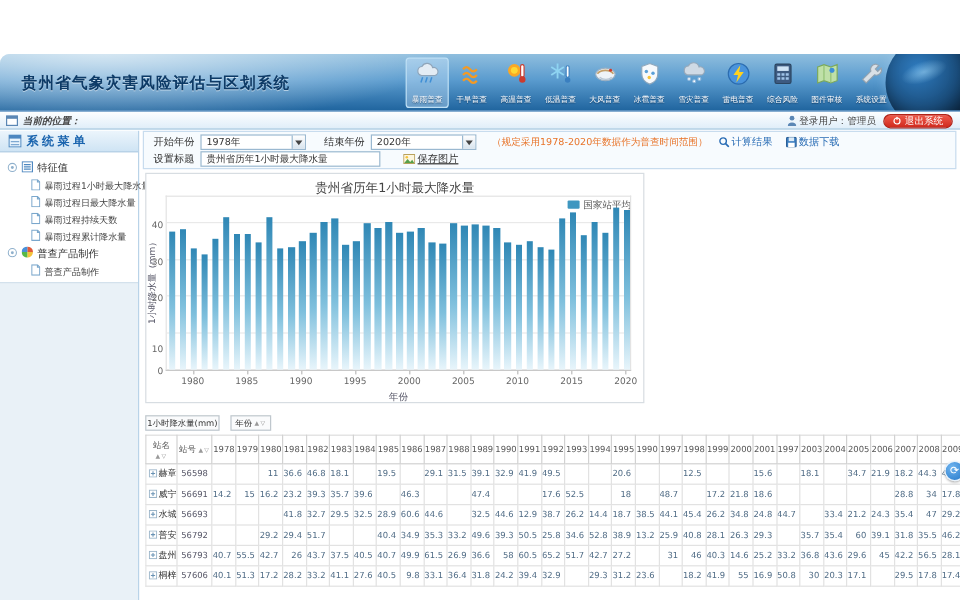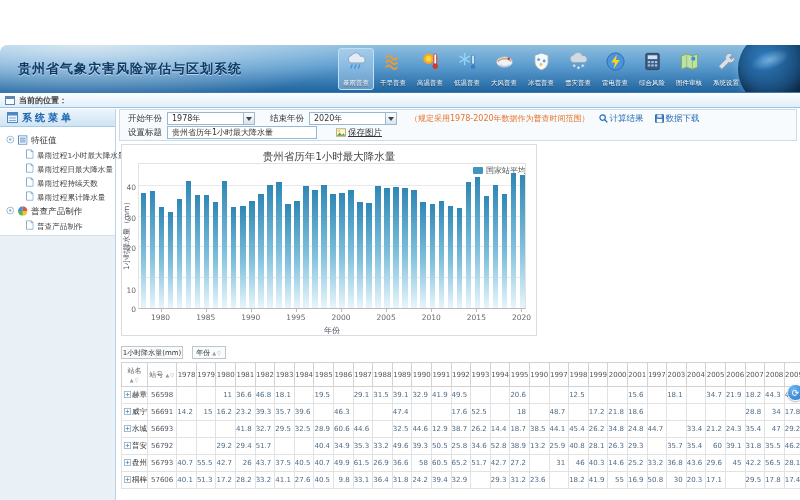--- a/index.html
+++ b/index.html
@@ -23,21 +23,21 @@
   .nav-item { width:36px; height:42px; display:flex; flex-direction:column; align-items:center; justify-content:flex-start;
     padding-top:2px; cursor:pointer; border:1px solid transparent; border-radius:3px; }
   .nav-item.active { background:rgba(210,235,255,.38); border-color:#bfe0f5; }
   .nav-item svg { width:21px; height:21px; }
   .nav-label { font-size:7px; color:#fff; margin-top:2px; white-space:nowrap; transform:scale(.92); text-shadow:0 1px 1px rgba(0,30,60,.6); }
 
   
   #crumbbar { position:absolute; left:0; top:92px; width:800px; height:16px;
     background:linear-gradient(180deg,#fdfeff,#e0eef9); border-top:1px solid #3a79b4; border-bottom:1px solid #9ec3de;
     display:flex; align-items:center; font-size:8px; color:#777; }
-  #crumb-label { font-weight:bold; color:#444; margin:0 17px 0 4px; }
+  #crumb-label { font-weight:bold; color:#444; margin:0 17px 0 4px;font-style:italic; }
   .crumb-sep { color:#aaa; margin:0 3px; }
   .crumb-item { color:#777; cursor:pointer; }
   #user-zone { position:absolute; right:6px; top:1px; height:13px; display:flex; align-items:center; gap:6px; }
   #login-user { font-size:8px; color:#444; display:flex; align-items:center; gap:2px; }
   #logout-btn { background:linear-gradient(180deg,#ef5a4a,#d02a1e); color:#fff; font-size:8px; border:1px solid #b02318;
     border-radius:7px; padding:0 7px; height:12px; display:flex; align-items:center; gap:3px; cursor:pointer; }
 
   
   #sidebar { position:absolute; left:0; top:109px; width:116px; height:391px; background:#fff; border-right:1px solid #b9d3e8; }
   #sidebar-title { height:18px; background:linear-gradient(180deg,#ecf5fc,#cfe4f4); border-bottom:1px solid #aac9e2;
@@ -211,20 +211,36 @@
         </div>
       </div>
   </div>
 
   <div id="crumbbar">
     <svg width="10" height="9" viewBox="0 0 10 9" style="margin-left:5px">
         <rect x="0.5" y="0.5" width="9" height="8" fill="#fff" stroke="#5b87b5"></rect>
         <rect x="0.5" y="0.5" width="9" height="2.5" fill="#5b87b5"></rect>
       </svg>
     <span id="crumb-label">当前的位置：</span>
+    <div id="user-zone">
+      <span id="login-user">
+        <svg width="8" height="9" viewBox="0 0 8 9">
+            <circle cx="4" cy="2.5" r="2" fill="#5b87b5"></circle>
+            <path d="M0.5 9a3.5 3 0 0 1 7 0z" fill="#5b87b5"></path>
+          </svg>
+        <span>登录用户：管理员</span>
+      </span>
+      <div id="logout-btn">
+        <svg width="7" height="7" viewBox="0 0 10 10">
+            <circle cx="5" cy="5.5" r="3.6" fill="none" stroke="#fff" stroke-width="1.4"></circle>
+            <line x1="5" y1="0.5" x2="5" y2="4" stroke="#fff" stroke-width="1.6"></line>
+          </svg>
+        <span>退出系统</span>
+      </div>
+    </div>
   </div>
 
   <div id="sidebar">
     <div id="sidebar-title">
       <svg width="11" height="11" viewBox="0 0 11 11">
           <rect x="0.5" y="0.5" width="10" height="10" fill="#eaf4fc" stroke="#4d87c0"></rect>
           <rect x="0.5" y="0.5" width="10" height="3" fill="#4d87c0"></rect>
           <line x1="2" y1="6" x2="9" y2="6" stroke="#7fa9d2"></line>
           <line x1="2" y1="8.5" x2="9" y2="8.5" stroke="#7fa9d2"></line>
         </svg>

